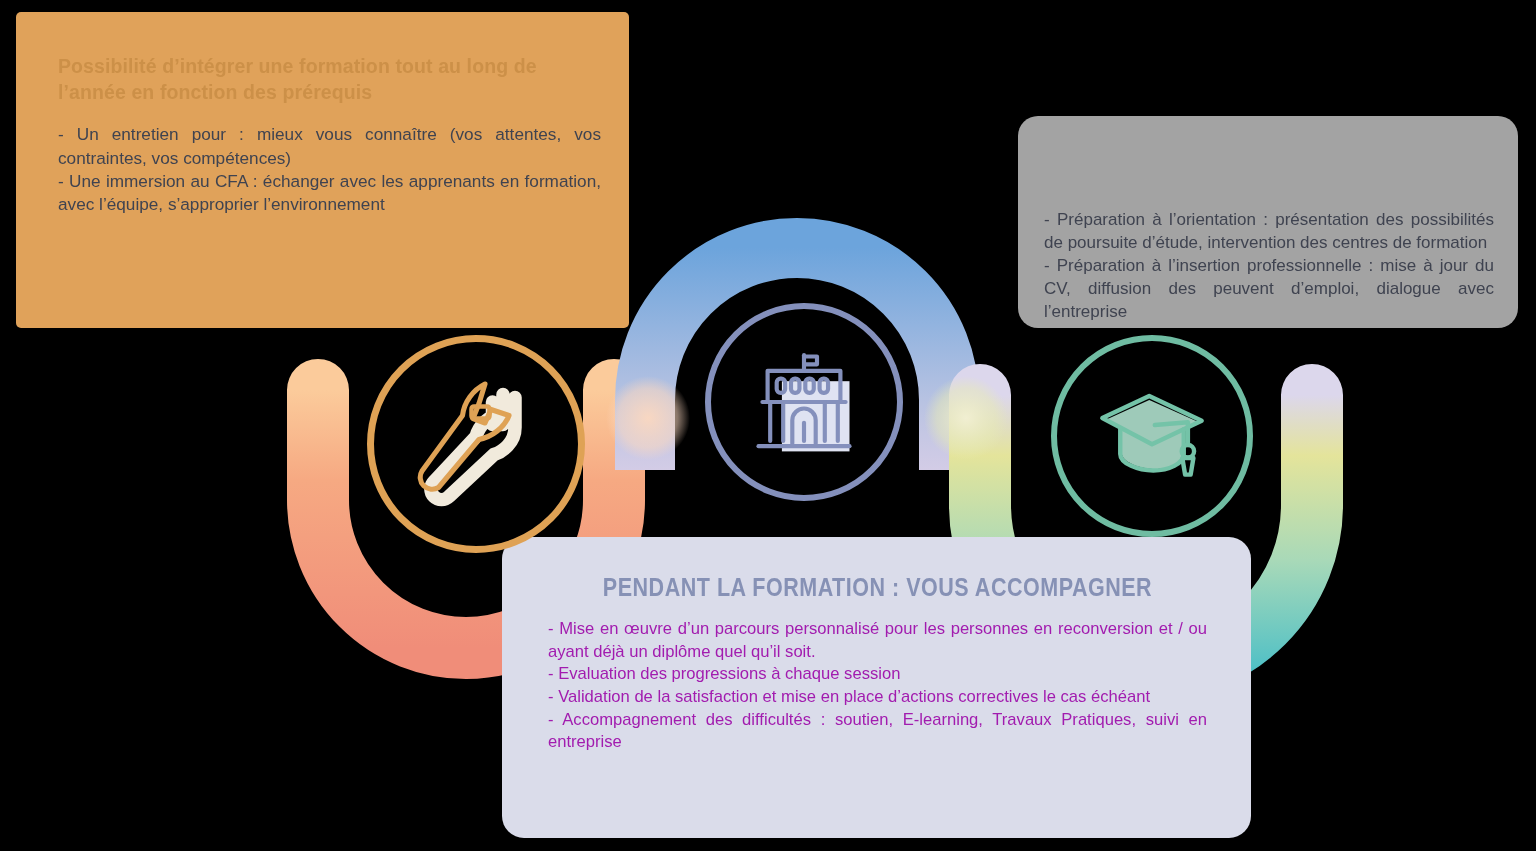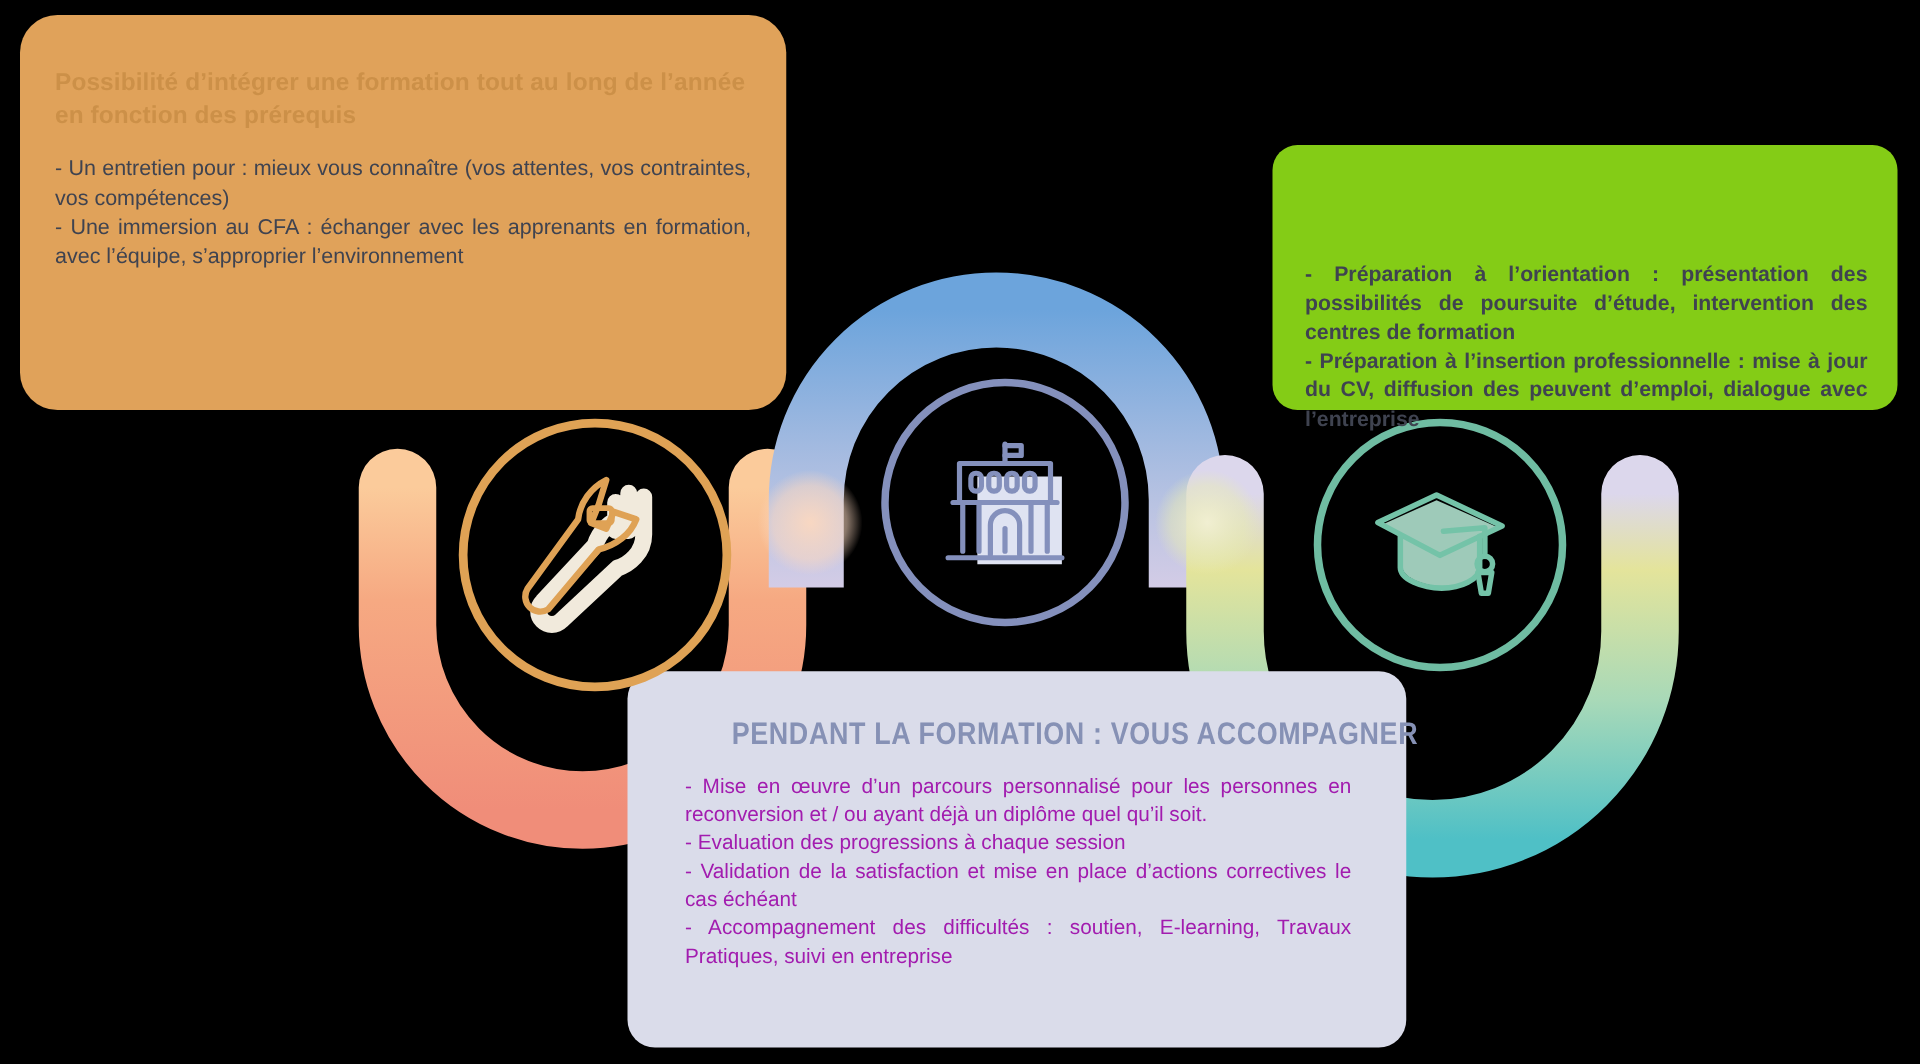--- a/index.html
+++ b/index.html
@@ -57,36 +57,35 @@
 
   
   .card {
     position: absolute;
     box-sizing: border-box;
   }
   #card-orange {
     left: 16px; top: 12px;
     width: 613px; height: 316px;
     background: #E0A25A;
-    border-radius: 30px;
-    padding: 42px 28px 18px 28px;
+    border-radius: 5px;
+    padding: 42px 28px 18px 42px;
     z-index: 5;
   }
   #card-green {
     left: 1018px; top: 116px;
     width: 500px; height: 212px;
-    background: #84cc16;
+    background: #a3a3a3;
     border-radius: 20px;
     padding: 92px 24px 18px 26px;
     z-index: 5;
-    font-weight: bold;
   }
   #card-lavender {
     left: 502px; top: 537px;
-    width: 623px; height: 301px;
+    width: 749px; height: 301px;
     background: #DADCEA;
     border-radius: 22px;
     padding: 36px 44px 20px 46px;
     z-index: 2;
   }
 
   
   .card-heading-faint {
     margin: 0 0 18px 0;
     font-size: 19.5px;

